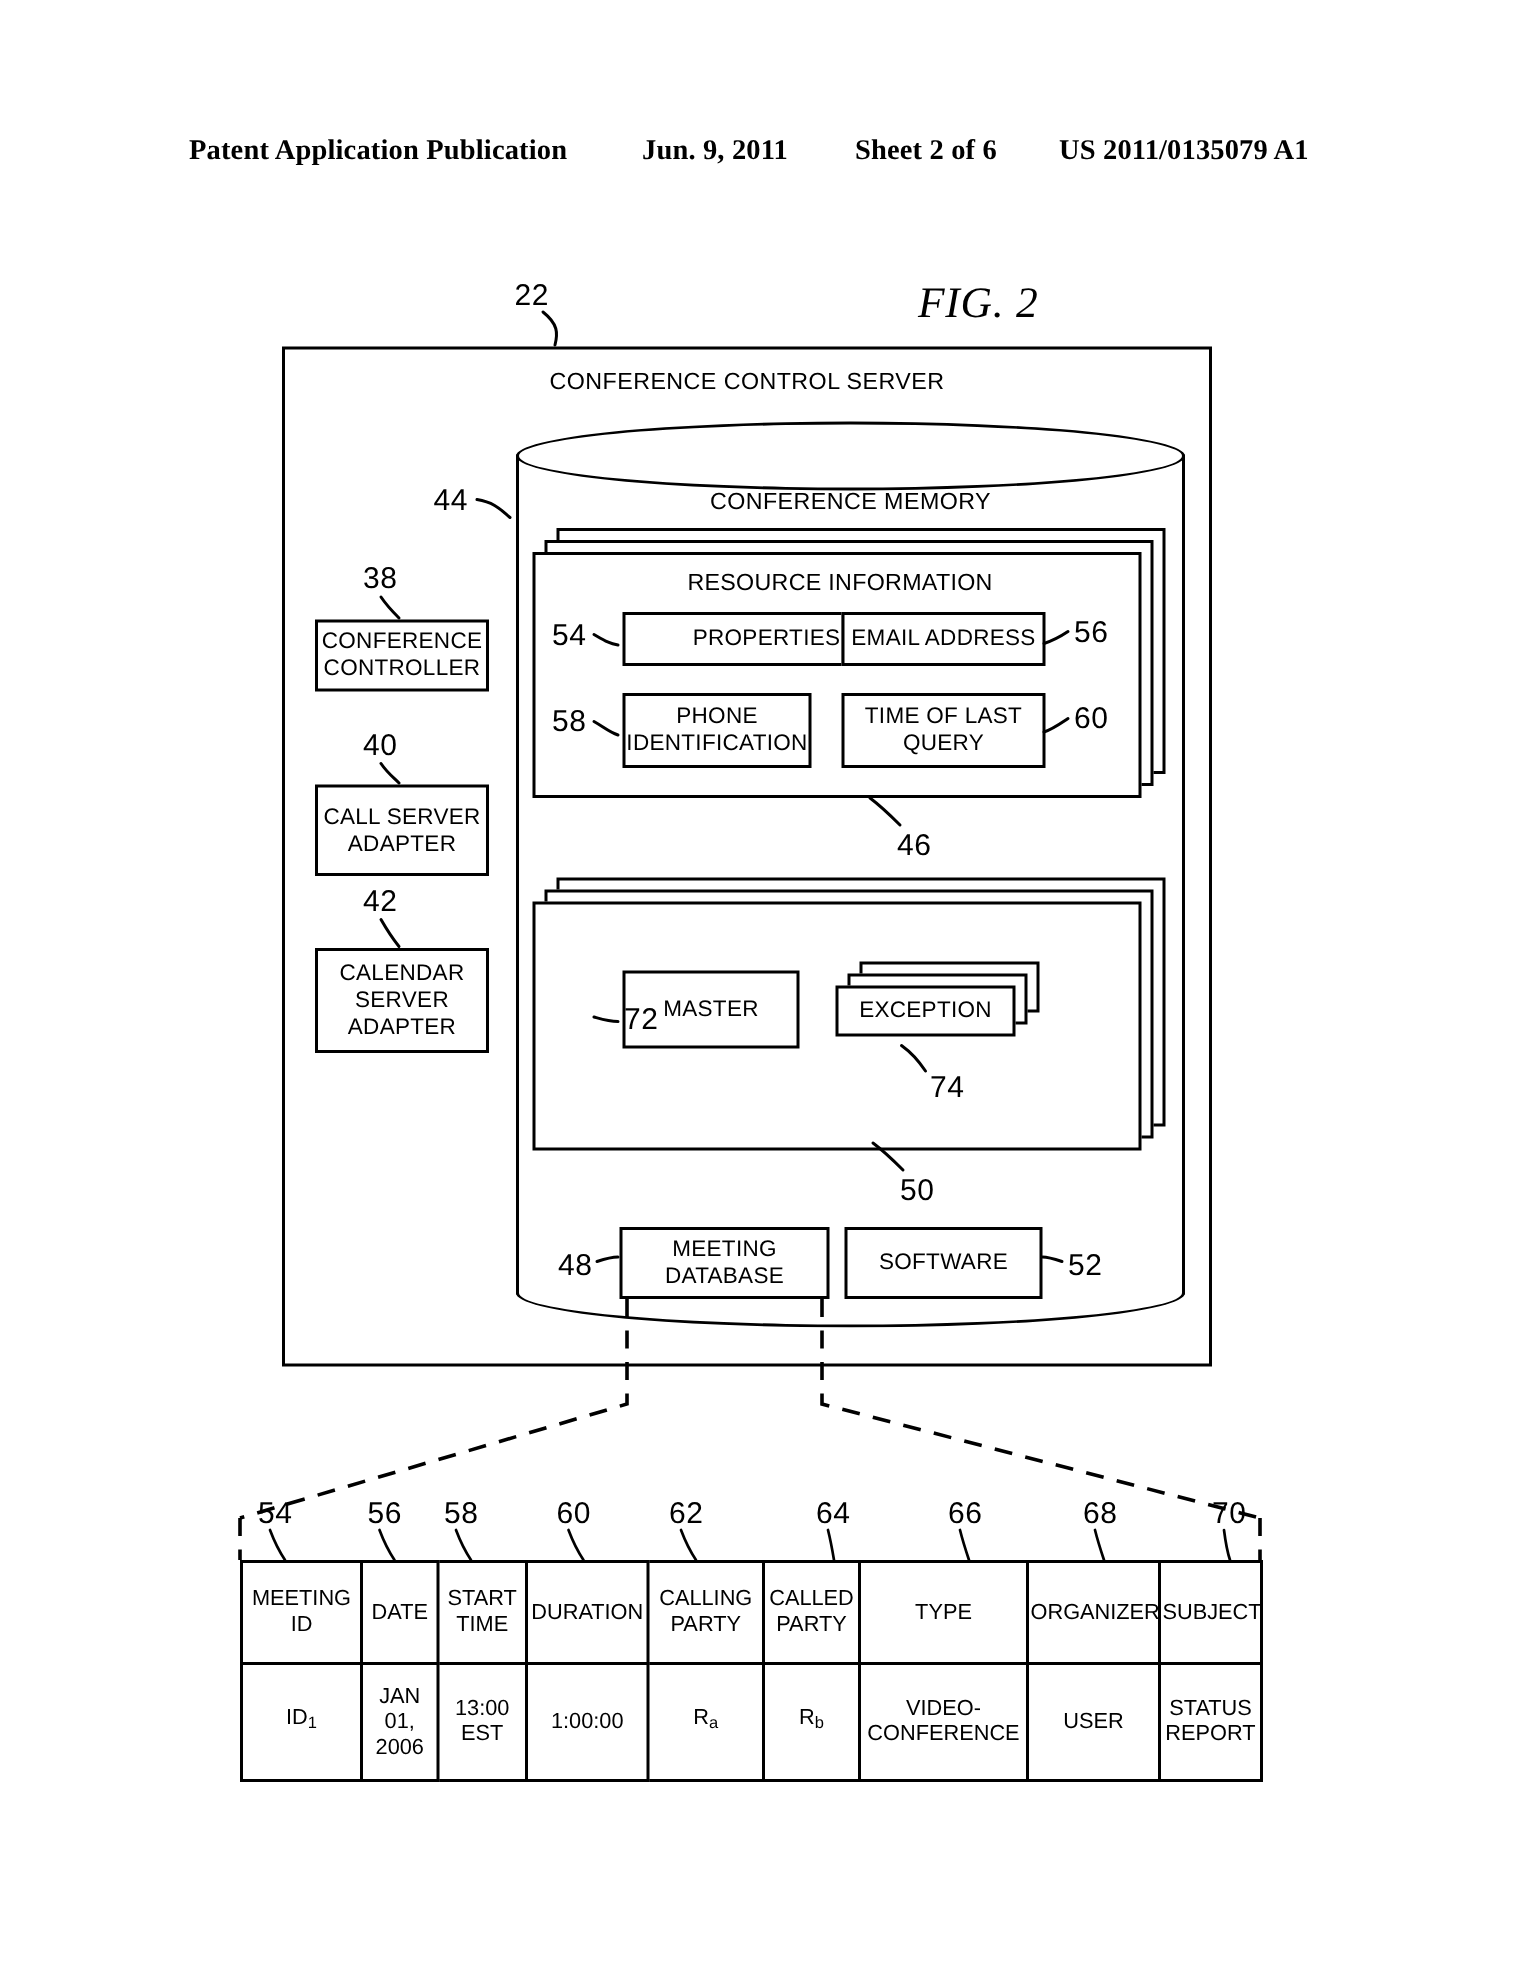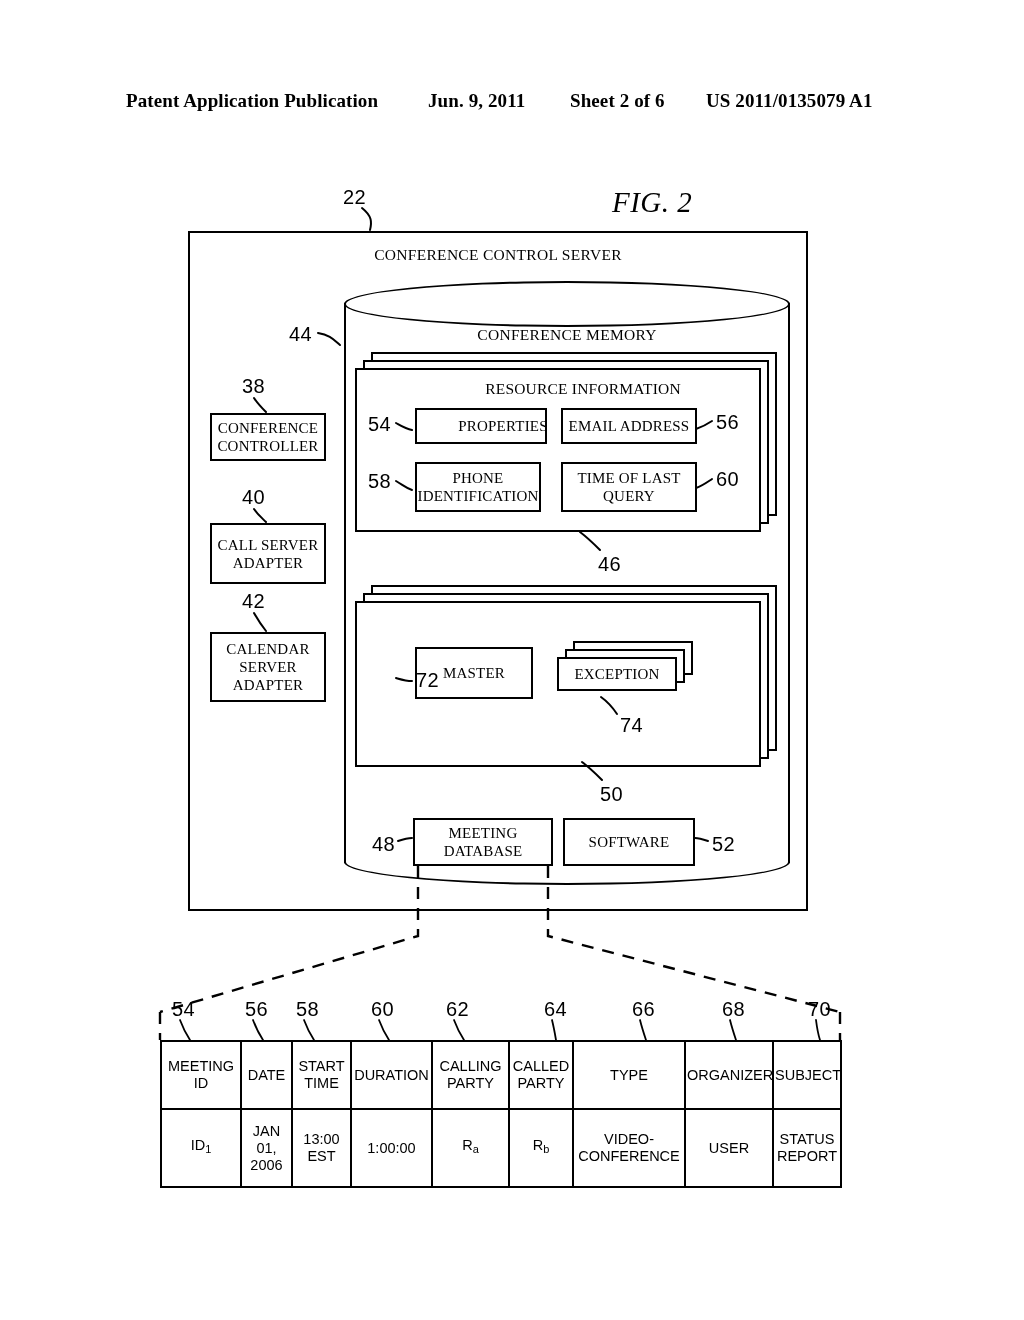--- a/index.html
+++ b/index.html
@@ -41,21 +41,21 @@
     top: 186px;
     left: 612px;
     font-family: "Liberation Serif", serif;
     font-style: italic;
     font-size: 29px;
     letter-spacing: 0.5px;
   }
 
   
   .ftxt {
-    font-family: Liberation Serif, serif;
+    font-family: Liberation Sans, sans-serif;
     font-size: 15px;
     letter-spacing: 0.2px;
     line-height: 18px;
     text-align: center;
     white-space: pre-line;
   }
   .refnum {
     position: absolute;
     font-family: "Liberation Sans", sans-serif;
     font-size: 20px;
@@ -171,32 +171,31 @@
     border: 2.5px solid #000;
     box-sizing: border-box;
     background: #fff;
   }
   #res-title {
     position: absolute;
     left: 0; top: 10px;
     width: 406px;
     text-align: center;
     font-size: 15.5px;
-    margin-left: 23px;
   }
   .res-cell {
     position: absolute;
     border: 2.5px solid #000;
     box-sizing: border-box;
     background: #fff;
     display: flex;
     align-items: center;
     justify-content: center;
   }
-  #cell-properties { left: 58px;  top: 38px;  width: 132px; height: 36px; padding-left: 44px; }
+  #cell-properties { left: 58px;  top: 38px;  width: 148px; height: 36px; padding-left: 44px; }
   #cell-email      { left: 204px; top: 38px;  width: 136px; height: 36px; }
   #cell-phone      { left: 58px;  top: 92px;  width: 126px; height: 50px; }
   #cell-query      { left: 204px; top: 92px;  width: 136px; height: 50px; }
 
   
   #stack-meeting {
     position: absolute;
     left: 355px;
     top: 585px;
     width: 424px;

